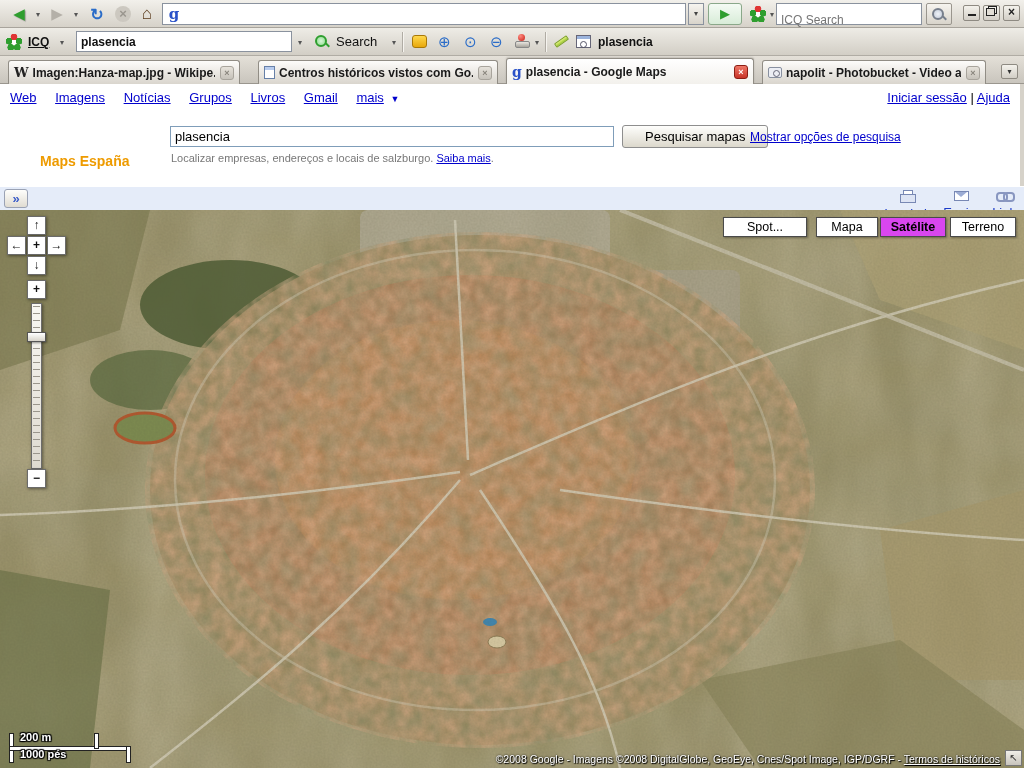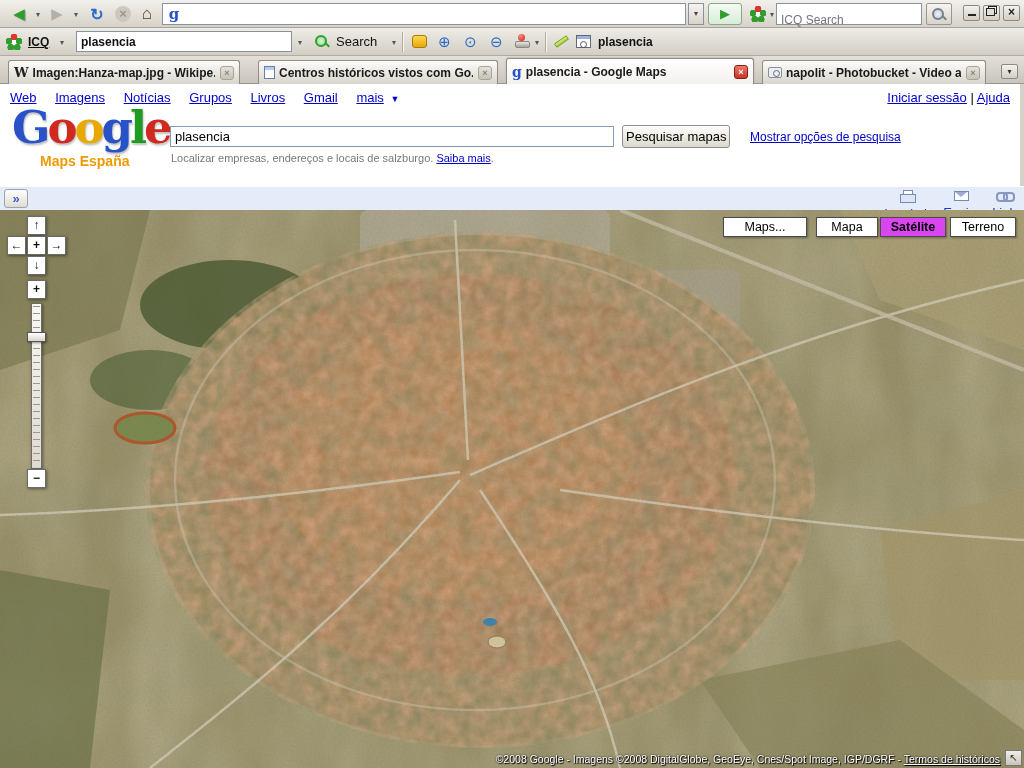--- a/index.html
+++ b/index.html
@@ -95,21 +95,21 @@
   .gnav a { color:#0000cc; text-decoration:underline; margin-right:15px; cursor:pointer; }
   .gnav .dd { font-size:9px; color:#0000cc; margin-left:-12px; }
   .gauth { position:absolute; top:6px; right:10px; font-size:13px; color:#000; }
   .gauth a { color:#0000cc; text-decoration:underline; cursor:pointer; }
   .glogo { position:absolute; left:12px; top:22px; font-family:"DejaVu Serif",serif; font-size:45px; font-weight:bold;
            letter-spacing:-3px; line-height:44px; text-shadow:1px 2px 2px rgba(0,0,0,.25); }
   .c-blue { color:#2a52c8; } .c-red { color:#d02a20; } .c-yellow { color:#e8a800; } .c-green { color:#1e9b20; }
   .glogo-sub { position:absolute; left:40px; top:69px; font-size:14px; font-weight:bold; color:#ee9b00; letter-spacing:0; }
   .gsearch { position:absolute; left:170px; top:42px; width:444px; height:21px; border:1px solid #7f9db9; background:#fff; }
   .gsearch input { width:100%; height:100%; border:none; outline:none; font-size:13px; padding:0 4px; color:#000; background:transparent; }
-  .gsearch-btn { position:absolute; left:622px; top:41px; height:23px; padding:0 3px; font-size:13px; color:#000;
+  .gsearch-btn { position:absolute; left:622px; top:41px; height:23px; padding:0 22px; font-size:13px; color:#000;
                  background:linear-gradient(#fefefc,#dcd8cc); border:1px solid #8e8e8e; border-radius:3px; cursor:pointer; }
   .gopts { position:absolute; left:750px; top:46px; font-size:12px; color:#0000cc; text-decoration:underline; cursor:pointer; }
   .gcaption { position:absolute; left:171px; top:68px; font-size:11px; color:#787878; }
   .gcaption a { color:#0000cc; text-decoration:underline; cursor:pointer; }
 
   
   .actionbar { position:absolute; top:186px; left:0; width:1024px; height:24px; background:#e5ecf9; border-top:1px solid #fff; }
   .expand-btn { position:absolute; left:4px; top:2px; width:24px; height:19px; background:linear-gradient(#fefefc,#e0dcd2);
                 border:1px solid #9aa2b4; border-radius:3px; color:#3a5cc8; font-weight:bold; font-size:13px; line-height:17px; text-align:center; cursor:pointer; }
   .ab-links { position:absolute; right:8px; top:3px; display:flex; align-items:center; gap:12px; font-size:13px; }
@@ -261,21 +261,20 @@
       <a>Livros</a>
       <a>Gmail</a>
       <a>mais</a>
       <span class="dd">▼</span>
     </div>
     <div class="gauth">
       <a>Iniciar sessão</a>
       <span>|</span>
       <a>Ajuda</a>
     </div>
-    <div class="glogo"><span class="c-blue">G</span><span class="c-red">o</span><span class="c-yellow">o</span><span class="c-blue">g</span><span class="c-green">l</span><span class="c-red">e</span></div>
     <div class="glogo-sub">Maps España</div>
     <div class="gsearch">
       <input type="text" value="plasencia" style="">
     </div>
     <button class="gsearch-btn">Pesquisar mapas</button>
     <a class="gopts">Mostrar opções de pesquisa</a>
     <div class="gcaption">
       <span>Localizar empresas, endereços e locais de salzburgo.</span>
       <a>Saiba mais</a><span>.</span>
     </div>
@@ -366,25 +365,33 @@
     <div class="panbtn" style="left:7px;top:26px;">←</div>
     <div class="panbtn" style="left:27px;top:26px;">+</div>
     <div class="panbtn" style="left:47px;top:26px;">→</div>
     <div class="panbtn" style="left:27px;top:46px;">↓</div>
 
     <div class="panbtn" style="left:27px;top:70px;">+</div>
     <div class="slider-track"></div>
     <div class="slider-handle"></div>
     <div class="panbtn" style="left:27px;top:259px;">−</div>
 
-    <div class="mtb" style="right:217px;width:84px;">Maps...</div>
+    <div class="mtb" style="right:217px;width:84px;">Spot...</div>
     <div class="mtb" style="right:146px;width:62px;">Mapa</div>
     <div class="mtb bold" style="right:78px;width:66px;">Satélite</div>
     <div class="mtb" style="right:8px;width:66px;">Terreno</div>
 
+    <div class="scale">
+      <div class="bar sc-v"></div>
+      <div class="bar sc-h"></div>
+      <div class="bar sc-m"></div>
+      <div class="bar sc-f"></div>
+      <div class="sc-lm">200 m</div>
+      <div class="sc-lf">1000 pés</div>
+    </div>
 
     <div class="attrib">
       <span>©2008 Google - Imagens ©2008 DigitalGlobe, GeoEye, Cnes/Spot Image, IGP/DGRF -</span>
       <a>Termos de históricos</a>
     </div>
     <div class="corner-btn">↖</div>
   </div>
 
 </div>
 

